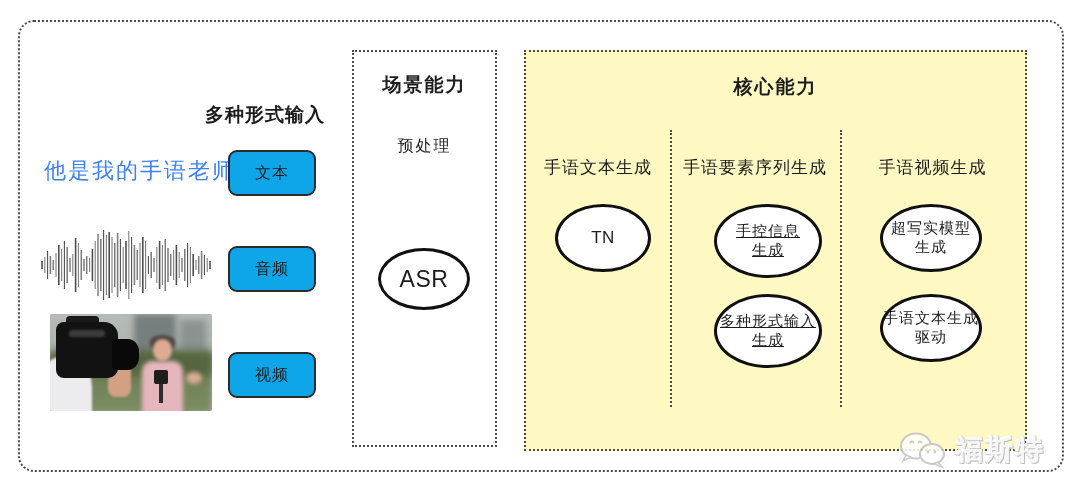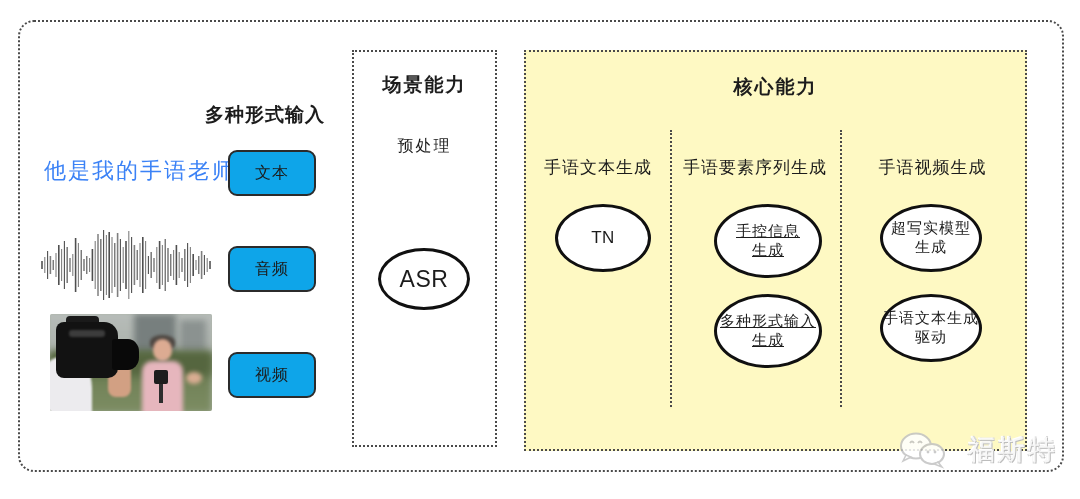--- a/index.html
+++ b/index.html
@@ -89,21 +89,21 @@
   .core-box .row2{top:242px;}
   .c1{left:29px;width:90px;height:62px;font-size:17px;letter-spacing:.5px;}
   .c1.zh{font-size:15px;}
   .c2{left:188px;width:102px;height:68px;text-decoration:underline;}
   .c3{left:354px;width:96px;height:62px;}
 
   
   .watermark{left:896px;top:428px;width:170px;height:44px;display:flex;align-items:center;}
   .wm-icon{width:54px;height:40px;opacity:.85;}
   .wm-text{
-    font-size:27px;font-weight:normal;letter-spacing:3px;margin-left:18px;
+    font-size:27px;font-weight:bold;letter-spacing:3px;margin-left:6px;
     color:#f7f7f7;
     text-shadow:1px 1px 0 #bdbdbd,-1px -1px 0 #ffffff,1px -1px 0 #d8d8d8,-1px 1px 0 #d8d8d8;
   }
 </style>
 </head>
 <body>
 
 <div class="abs outer-frame"></div>
 
 <div class="abs input-label">多种形式输入</div>

